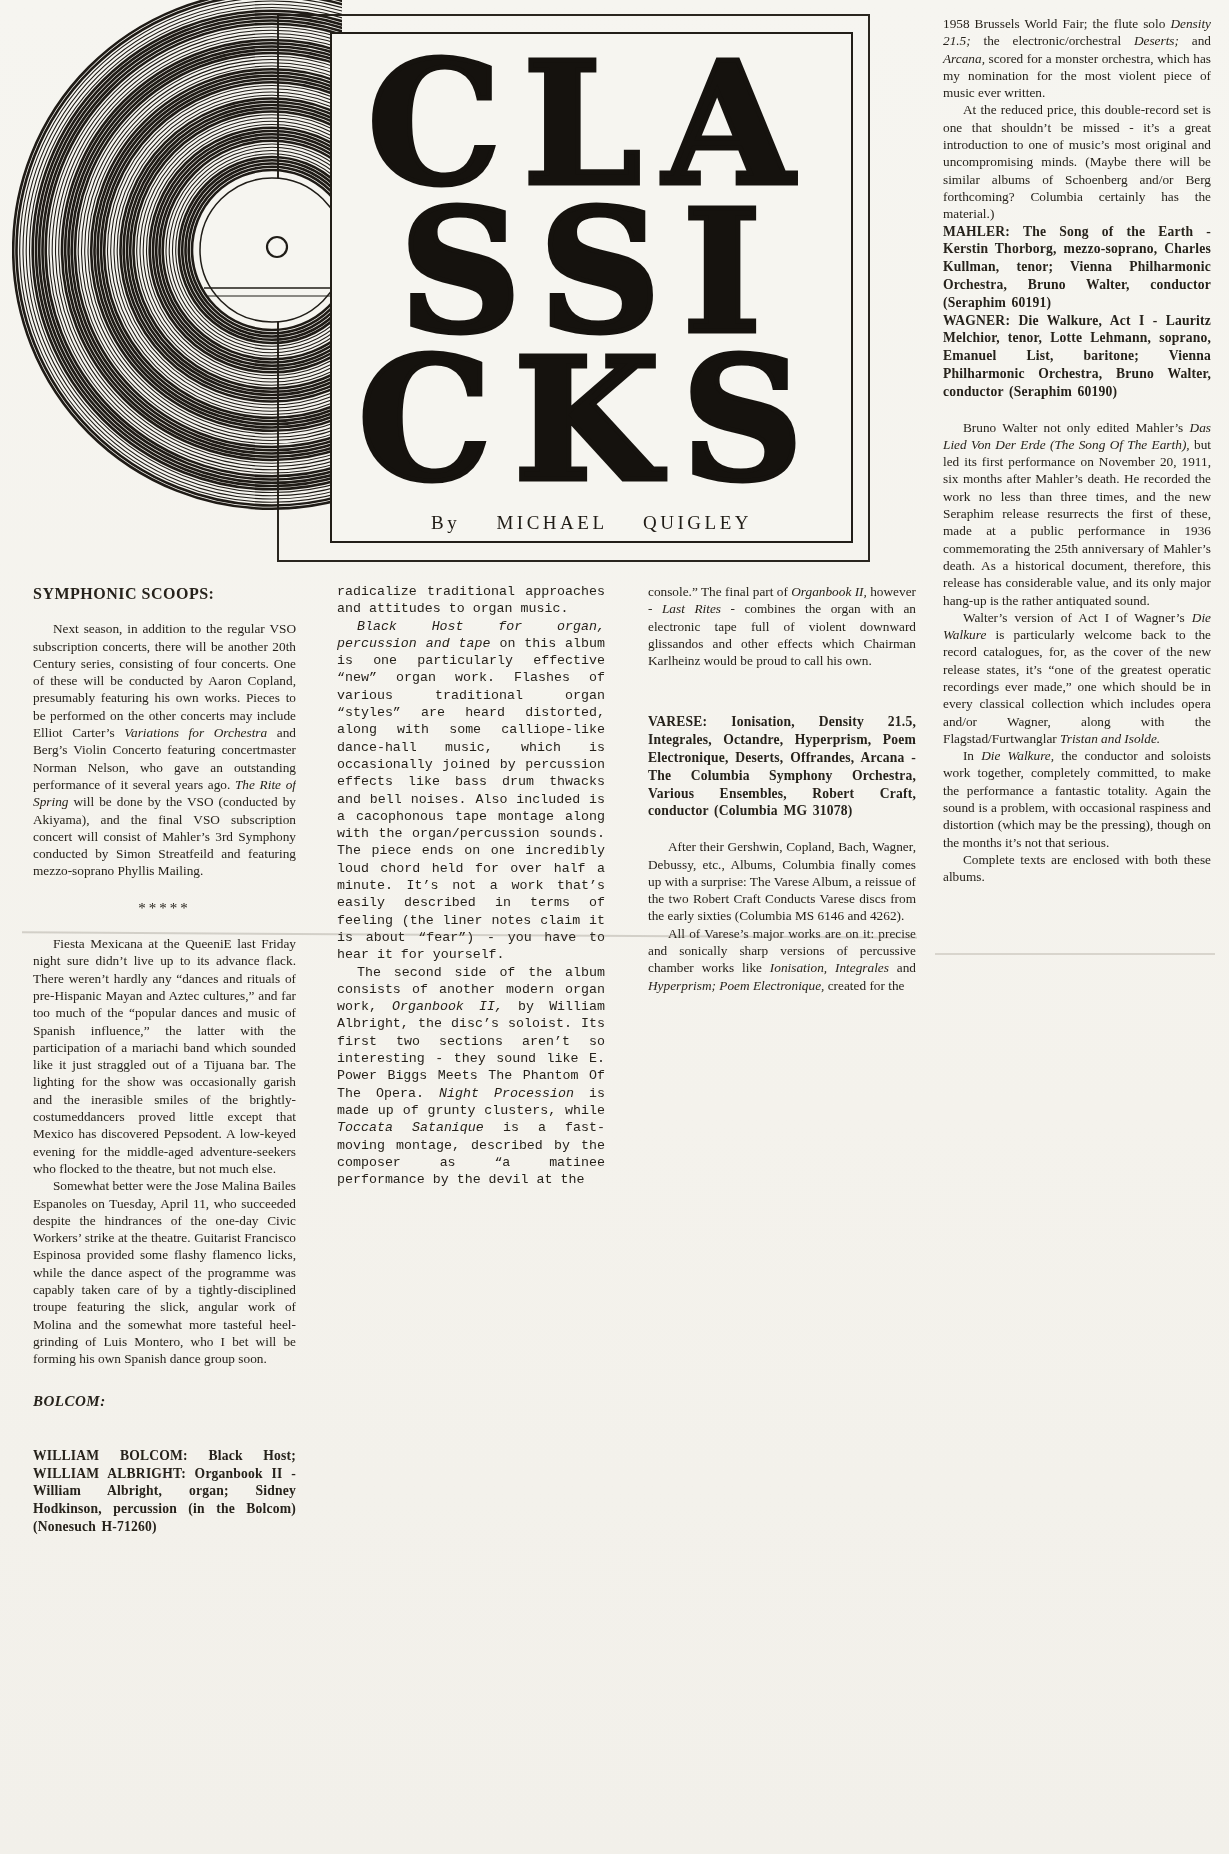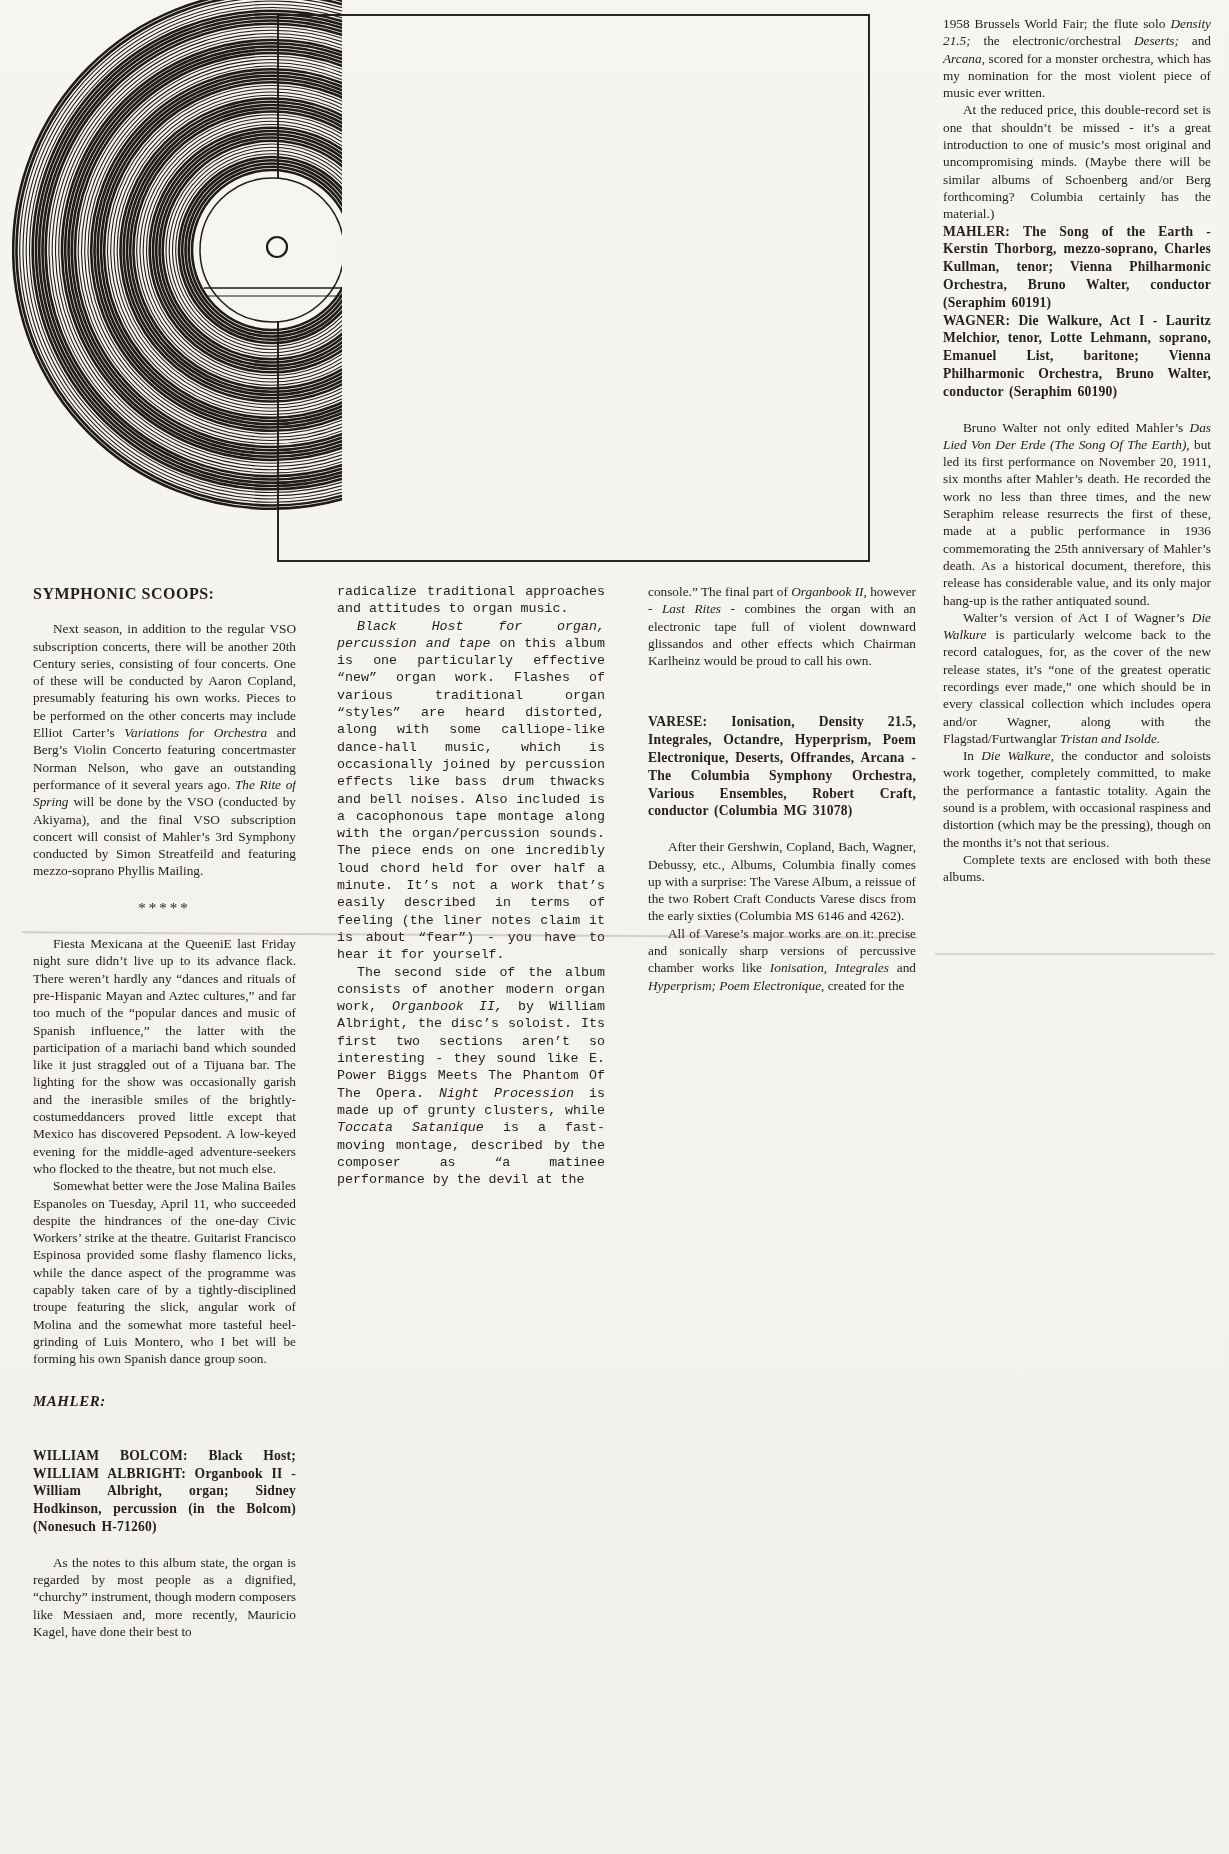--- a/index.html
+++ b/index.html
@@ -124,30 +124,38 @@
         <circle cx="260" cy="250" r="252.3" fill="none" stroke="#1f1b16" stroke-width="1.1"></circle>
         <circle cx="260" cy="250" r="255.5" fill="none" stroke="#1f1b16" stroke-width="2.6"></circle>
         <circle cx="260" cy="250" r="258.8" fill="none" stroke="#1f1b16" stroke-width="2.6"></circle>
       </g>
     <circle cx="260" cy="250" r="72" fill="#f6f5f0" stroke="#1f1c17" stroke-width="1.5"></circle>
     <line x1="192" y1="288" x2="330" y2="288" stroke="#1f1c17" stroke-width="1.5"></line>
     <line x1="196" y1="296" x2="330" y2="296" stroke="#1f1c17" stroke-width="1"></line>
     <circle cx="265" cy="247" r="10" fill="#f6f5f0" stroke="#1f1c17" stroke-width="2.2"></circle>
   </svg>
 
+  <div class="title-box">
+    <div class="title-line">CLA</div>
+    <div class="title-line">SSI</div>
+    <div class="title-line">CKS</div>
+    <div class="byline">
+      <span>By</span>
+      <span>MICHAEL QUIGLEY</span>
+    </div>
+  </div>
 
   <div class="col col-left">
       <div class="colhead">SYMPHONIC SCOOPS:</div>
       <p class="para"><span>Next season, in addition to the regular VSO subscription concerts, there will be another 20th Century series, consisting of four concerts. One of these will be conducted by Aaron Copland, presumably featuring his own works. Pieces to be performed on the other concerts may include Elliot Carter’s </span><i>Variations for Orchestra</i><span> and Berg’s Violin Concerto featuring concertmaster Norman Nelson, who gave an outstanding performance of it several years ago. </span><i>The Rite of Spring</i><span> will be done by the VSO (conducted by Akiyama), and the final VSO subscription concert will consist of Mahler’s 3rd Symphony conducted by Simon Streatfeild and featuring mezzo-soprano Phyllis Mailing.</span></p>
       <div class="stars">*****</div>
       <p class="para"><span>Fiesta Mexicana at the QueeniE last Friday night sure didn’t live up to its advance flack. There weren’t hardly any “dances and rituals of pre-Hispanic Mayan and Aztec cultures,” and far too much of the “popular dances and music of Spanish influence,” the latter with the participation of a mariachi band which sounded like it just straggled out of a Tijuana bar. The lighting for the show was occasionally garish and the inerasible smiles of the brightly-costumeddancers proved little except that Mexico has discovered Pepsodent. A low-keyed evening for the middle-aged adventure-seekers who flocked to the theatre, but not much else.</span></p>
       <p class="para"><span>Somewhat better were the Jose Malina Bailes Espanoles on Tuesday, April 11, who succeeded despite the hindrances of the one-day Civic Workers’ strike at the theatre. Guitarist Francisco Espinosa provided some flashy flamenco licks, while the dance aspect of the programme was capably taken care of by a tightly-disciplined troupe featuring the slick, angular work of Molina and the somewhat more tasteful heel-grinding of Luis Montero, who I bet will be forming his own Spanish dance group soon.</span></p>
-      <div class="discshead">MAHLER:</div>
+      <div class="discshead">BOLCOM:</div>
       <p class="album"><span>WILLIAM BOLCOM: Black Host; WILLIAM ALBRIGHT: Organbook II - William Albright, organ; Sidney Hodkinson, percussion (in the Bolcom) (Nonesuch H-71260)</span></p>
-      <p class="para" style="margin-top: 18px;"><span>As the notes to this album state, the organ is regarded by most people as a dignified, “churchy” instrument, though modern composers like Messiaen and, more recently, Mauricio Kagel, have done their best to</span></p>
     </div>
   <div class="col col-mid-left">
       <p class="para noindent"><span>radicalize traditional approaches and attitudes to organ music.</span></p>
       <p class="para"><i>Black Host for organ, percussion and tape</i><span> on this album is one particularly effective “new” organ work. Flashes of various traditional organ “styles” are heard distorted, along with some calliope-like dance-hall music, which is occasionally joined by percussion effects like bass drum thwacks and bell noises. Also included is a cacophonous tape montage along with the organ/percussion sounds. The piece ends on one incredibly loud chord held for over half a minute. It’s not a work that’s easily described in terms of feeling (the liner notes claim it is about “fear”) - you have to hear it for yourself.</span></p>
       <p class="para"><span>The second side of the album consists of another modern organ work, </span><i>Organbook II,</i><span> by William Albright, the disc’s soloist. Its first two sections aren’t so interesting - they sound like E. Power Biggs Meets The Phantom Of The Opera. </span><i>Night Procession</i><span> is made up of grunty clusters, while </span><i>Toccata Satanique</i><span> is a fast-moving montage, described by the composer as “a matinee performance by the devil at the</span></p>
     </div>
   <div class="col col-mid-right">
       <p class="para noindent"><span>console.” The final part of </span><i>Organbook II,</i><span> however - </span><i>Last Rites</i><span> - combines the organ with an electronic tape full of violent downward glissandos and other effects which Chairman Karlheinz would be proud to call his own.</span></p>
       <p class="album" style="margin-top: 44px;"><span>VARESE: Ionisation, Density 21.5, Integrales, Octandre, Hyperprism, Poem Electronique, Deserts, Offrandes, Arcana - The Columbia Symphony Orchestra, Various Ensembles, Robert Craft, conductor (Columbia MG 31078)</span></p>
       <p class="para" style="margin-top: 18px;"><span>After their Gershwin, Copland, Bach, Wagner, Debussy, etc., Albums, Columbia finally comes up with a surprise: The Varese Album, a reissue of the two Robert Craft Conducts Varese discs from the early sixties (Columbia MS 6146 and 4262).</span></p>

